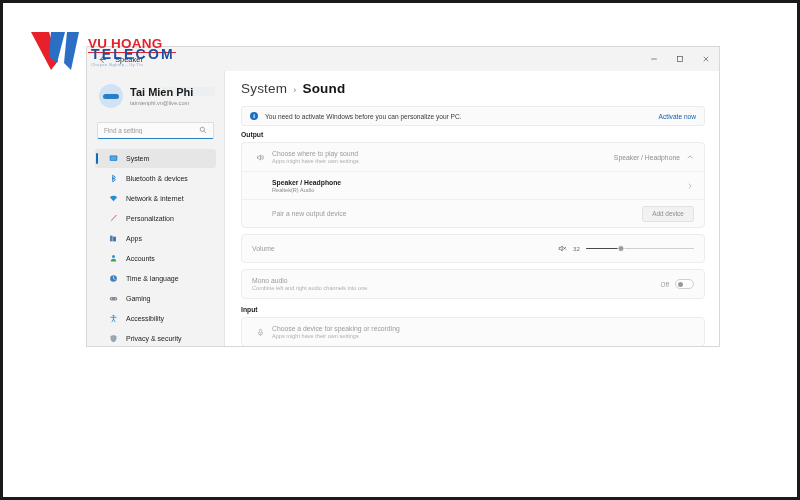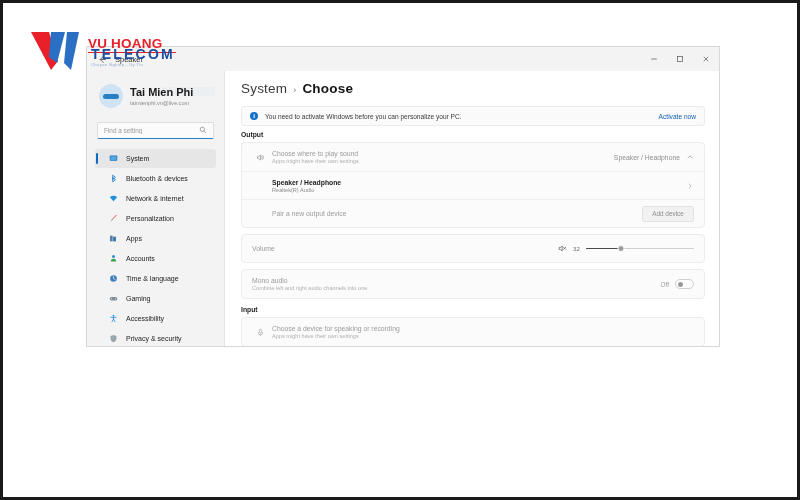--- a/index.html
+++ b/index.html
@@ -462,21 +462,21 @@
           </div>
 
         </div>
       </div>
 
       <div id="content">
 
         <div id="breadcrumb">
           <span id="bc-root">System</span>
           <span id="bc-sep">›</span>
-          <span id="bc-current">Choose</span>
+          <span id="bc-current">Sound</span>
         </div>
 
         <div id="banner">
           <span id="banner-icon">i</span>
           <span id="banner-text">You need to activate Windows before you can personalize your PC.</span>
           <a id="banner-link" href="#">Activate now</a>
         </div>
 
         <div class="section-title">Output</div>
 

